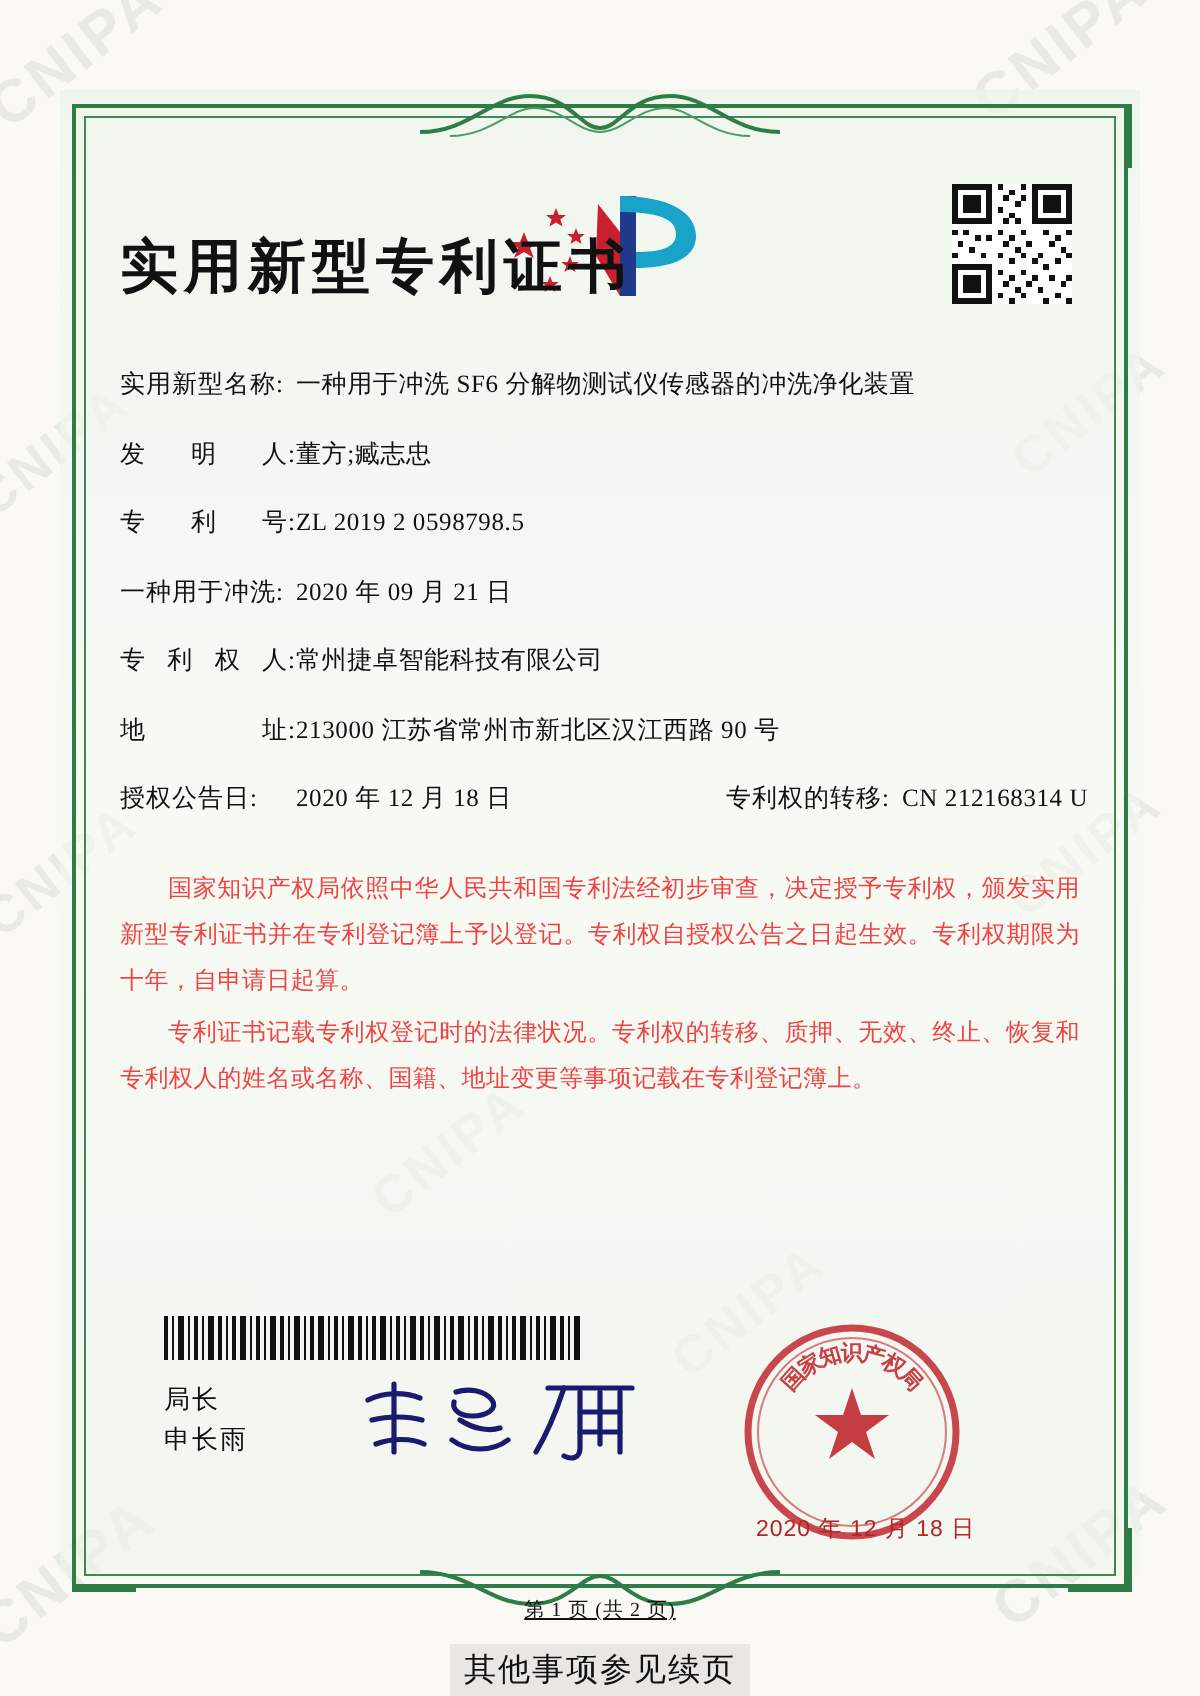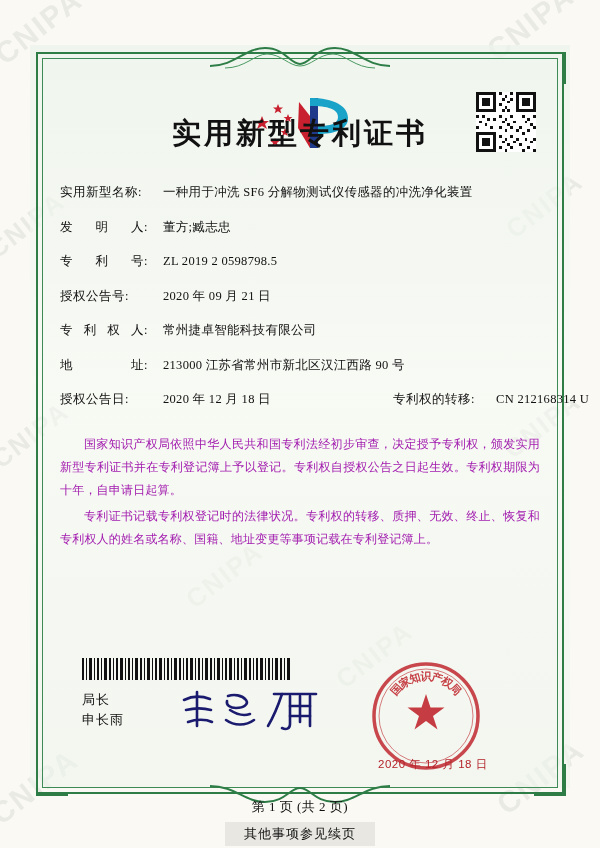--- a/index.html
+++ b/index.html
@@ -108,39 +108,38 @@
     height: 62px;
   }
   .qr {
     position: absolute;
     right: 64px;
     top: 92px;
     width: 60px;
     height: 60px;
   }
   .title {
-    text-align: center;
+    text-align: left;
     font-size: 29px;
     font-weight: bold;
     letter-spacing: 3px;
     color: #111;
     margin-top: 34px;
     font-family: Liberation Serif, serif;
   }
   .fields {
     margin-top: 30px;
     font-size: 12.5px;
     color: #111;
   }
   .field-row {
     display: flex;
     align-items: flex-start;
     margin-bottom: 17px;
     line-height: 1.4;
-    gap: 15px;
   }
   .field-label {
     width: 88px;
     flex: 0 0 88px;
     letter-spacing: 0.5px;
   }
   .field-label.spread {
     display: flex;
     justify-content: space-between;
   }
@@ -154,21 +153,21 @@
   }
   .second-label {
     width: 88px;
     flex: 0 0 88px;
     letter-spacing: 0.5px;
   }
   .paragraphs {
     margin-top: 24px;
     font-size: 12px;
     line-height: 1.95;
-    color: #a21caf;
+    color: #ef4444;
     text-align: justify;
     letter-spacing: 0.2px;
   }
   .paragraphs p {
     margin: 0 0 2px 0;
     text-indent: 24px;
   }
   .barcode {
     position: absolute;
     left: 82px;
@@ -207,32 +206,33 @@
     font-size: 11.5px;
     color: #b5232a;
     letter-spacing: 0.5px;
     font-family: "Liberation Sans", sans-serif;
   }
   .page-num {
     position: absolute;
     left: 0; right: 0;
     top: 798px;
     text-align: center;
-    font-size: 13px;
+    font-size: 10px;
     color: #111;
     letter-spacing: 0.5px;
+    text-decoration: underline;
   }
   .footer-note {
     position: absolute;
     left: 50%;
     transform: translateX(-50%);
     top: 822px;
     width: 150px;
     text-align: center;
-    font-size: 13px;
+    font-size: 16px;
     color: #111;
     background: #e8e7e2;
     padding: 3px 0;
     letter-spacing: 1px;
   }
 </style>
 </head>
 <body>
 
 <div id="page">
@@ -378,21 +378,21 @@
       <div class="field-row">
         <div class="field-label spread">
           <span>专</span>
           <span>利</span>
           <span>号:</span>
         </div>
         <div class="field-value">ZL 2019 2 0598798.5</div>
       </div>
 
       <div class="field-row">
-        <div class="field-label">授权公告号:</div>
+        <div class="field-label">一种用于冲洗:</div>
         <div class="field-value">2020 年 09 月 21 日</div>
       </div>
 
       <div class="field-row">
         <div class="field-label spread">
           <span>专</span>
           <span>利</span>
           <span>权</span>
           <span>人:</span>
         </div>

